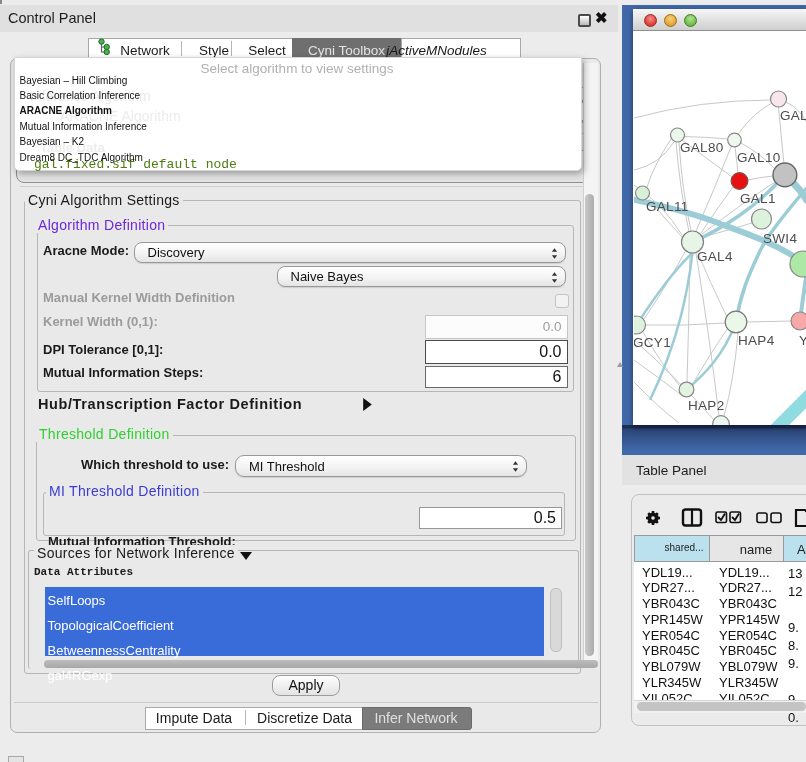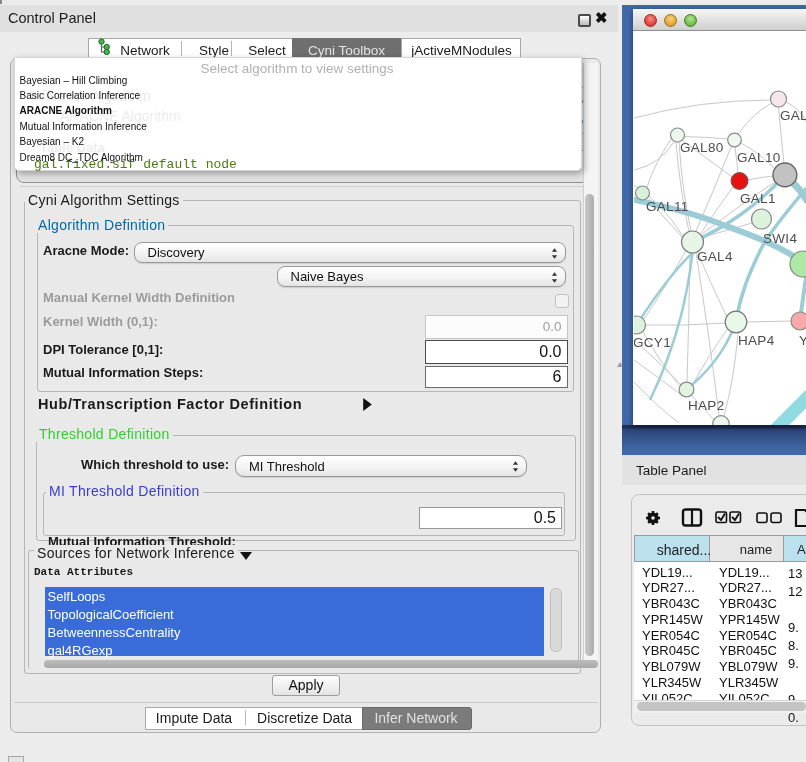--- a/index.html
+++ b/index.html
@@ -43,36 +43,36 @@
   <svg class="abs" style="left:98px;top:38px;" width="14" height="17" viewBox="0 0 14 17">
     <path d="M3.5 5.5 V14 H8.5 M3.5 9 H8.5" stroke="#5a6272" stroke-width="1.2" fill="none"></path>
     <circle cx="3.5" cy="3.6" r="2.7" fill="#4caf50" stroke="#1c6e26" stroke-width="1"></circle>
     <circle cx="8.7" cy="9" r="2.7" fill="#4caf50" stroke="#1c6e26" stroke-width="1"></circle>
     <circle cx="8.7" cy="14" r="2.7" fill="#4caf50" stroke="#1c6e26" stroke-width="1"></circle>
   </svg>
   <div class="abs tab" style="left:117px;top:43px;width:56px;">Network</div>
   <div class="abs tab" style="left:188px;top:43px;width:52px;">Style</div>
   <div class="abs tab" style="left:238px;top:43px;width:58px;">Select</div>
   <div class="abs tab" style="left:302px;top:43px;width:89px;color:#e3e3e3;">Cyni Toolbox</div>
-  <div class="abs tab" style="left:405px;top:43px;width:113px;">jActiveMNodules</div>
+  <div class="abs tab" style="left:380px;top:43px;width:113px;font-style:italic;">jActiveMNodules</div>
 
   <div class="abs" style="left:558px;top:87px;width:37px;height:45px;border:1px solid #aaa;border-radius:3px;"></div>
   <div class="abs" style="left:566px;top:100px;width:18px;height:17px;border:3px solid #74a9dd;border-radius:6px;background:#fff;"></div>
 
   <div class="abs" style="left:16px;top:150px;width:573px;height:31px;border:1px solid #909090;border-radius:8px;background:linear-gradient(#fdfdfd,#e2e2e2);"></div>
   <div class="abs" style="left:20px;top:186px;width:567px;height:1px;background:#cfcfcf;"></div>
 
   <div class="abs" style="left:583px;top:63px;width:14px;height:597px;background:#f4f4f4;border-left:1px solid #d0d0d0;"></div>
   <div class="abs" style="left:585px;top:194px;width:9px;height:462px;border-radius:5px;background:linear-gradient(90deg,#c9c9c9,#ababab);"></div>
 
   <div class="grp" style="left:24px;top:200px;width:555px;height:472px;"></div>
   <div class="gtitle" style="left:25px;top:192px;color:#1a1a1a;">Cyni Algorithm Settings</div>
 
   <div class="grp" style="left:37px;top:225px;width:535px;height:165px;"></div>
-  <div class="gtitle" style="left:35px;top:217px;color:#0369a1;">Algorithm Definition</div>
+  <div class="gtitle" style="left:35px;top:217px;color:#6d28d9;">Algorithm Definition</div>
 
   <div class="lbl" style="left:43px;top:242.5px;">Aracne Mode:</div>
   <div class="combo" style="left:133.5px;top:241.5px;width:430px;height:19px;">
     <span class="tx">Discovery</span>
     <svg class="spin" style="top:3px;" width="8" height="15" viewBox="0 0 8 15">
         <path d="M1 5.5 L4 1.5 L7 5.5 Z M1 9.5 L4 13.5 L7 9.5 Z" fill="#333"></path>
       </svg>
   </div>
 
   <div class="combo" style="left:276.5px;top:266px;width:287px;height:18.5px;">
@@ -117,26 +117,26 @@
   <div class="inp" style="left:418.5px;top:507px;width:143px;height:22px;border:1px solid #989898;color:#111;line-height:20px;font-size:16px;padding:0 4.5px 0 0;">0.5</div>
 
   <div class="grp" style="left:28px;top:550px;width:549px;height:118px;border-bottom:none;"></div>
   <div class="gtitle" style="left:34px;top:545px;color:#1a1a1a;">Sources for Network Inference</div>
   <svg class="abs" style="left:239px;top:550px;" width="14" height="12" viewBox="0 0 14 12">
       <path d="M1 2 L13 2 L7 10 Z" fill="#111"></path>
     </svg>
   <div class="lbl" style="left:34px;top:565.5px;font-size:11px;font-family:Liberation Mono, monospace;">Data Attributes</div>
 
   <div class="abs" style="left:45px;top:587px;width:499px;height:69px;background:#3a6cd9;"></div>
-  <div class="abs" style="left:47.5px;top:587.5px;font-size:13px;color:#fff;line-height:18px;">SelfLoops<br>TopologicalCoefficient<br>BetweennessCentrality<br>gal4RGexp</div>
+  <div class="abs" style="left:47.5px;top:587.5px;font-size:13px;color:#fff;line-height:25px;">SelfLoops<br>TopologicalCoefficient<br>BetweennessCentrality<br>gal4RGexp</div>
   <div class="abs" style="left:550px;top:588px;width:10px;height:62px;border-radius:5px;background:#d9d9d9;border:1px solid #c0c0c0;"></div>
 
   <div class="abs" style="left:44px;top:659.5px;width:554px;height:8px;border-radius:4px;background:linear-gradient(#bdbdbd,#a7a7a7);"></div>
 
-  <div class="abs" style="left:272px;top:675px;width:66px;height:19px;border:1px solid #9d9d9d;border-radius:3px;background:linear-gradient(#fefefe,#e3e3e3);text-align:center;font-size:14px;color:#111;line-height:18px;">Apply</div>
+  <div class="abs" style="left:272px;top:675px;width:66px;height:19px;border:1px solid #9d9d9d;border-radius:8px;background:linear-gradient(#fefefe,#e3e3e3);text-align:center;font-size:14px;color:#111;line-height:18px;">Apply</div>
 
   <div class="abs" style="left:145px;top:707px;width:217px;height:21px;background:#fff;border:1px solid #a8a8a8;"></div>
   <div class="abs" style="left:362px;top:707px;width:108px;height:21px;background:#7b7b7b;border:1px solid #6b6b6b;border-radius:0 3px 3px 0;"></div>
   <div class="abs" style="left:245px;top:710px;width:1px;height:15px;background:#b5b5b5;"></div>
   <div class="abs tab" style="left:151px;top:710px;width:86px;font-size:14px;">Impute Data</div>
   <div class="abs tab" style="left:255px;top:710px;width:99px;font-size:14px;">Discretize Data</div>
   <div class="abs tab" style="left:364px;top:710px;width:104px;color:#e0e0e0;font-size:14px;">Infer Network</div>
 
   <div class="abs" style="left:14px;top:57px;width:566px;height:112px;background:#fff;border:1px solid #d6d6d6;border-radius:0 0 5px 5px;box-shadow:2px 3px 7px rgba(0,0,0,0.35);"></div>
   <div class="abs" style="left:30px;top:88px;font-size:14px;color:#e9e9e9;">Inference Algorithm</div>
@@ -261,21 +261,21 @@
       <rect x="127" y="5" width="10" height="9.5" rx="2"></rect>
     </g>
     <path d="M 152,2 h 9 l 5,5 v 11 h -14 z" fill="none" stroke="#111" stroke-width="2.2"></path>
   </svg>
 
   <div class="abs" style="left:634px;top:535px;width:172px;height:27px;background:#e6e6e6;border:1px solid #9a9a9a;box-sizing:border-box;"></div>
   <div class="abs" style="left:635px;top:536px;width:74px;height:25px;background:#bbe1ee;"></div>
   <div class="abs" style="left:784px;top:536px;width:22px;height:25px;background:#bbe1ee;"></div>
   <div class="abs" style="left:709px;top:536px;width:1px;height:25px;background:#9a9a9a;"></div>
   <div class="abs" style="left:783px;top:536px;width:1px;height:25px;background:#9a9a9a;"></div>
-  <div class="abs" style="left:635px;top:542px;width:98px;text-align:center;font-size:14px;color:#222;">shared...</div>
+  <div class="abs" style="left:635px;top:542px;width:98px;text-align:center;font-size:10px;color:#222;">shared...</div>
   <div class="abs" style="left:710px;top:542px;width:92px;text-align:center;font-size:13px;color:#222;">name</div>
   <div class="abs" style="left:797px;top:542px;font-size:13px;color:#222;">A</div>
 
   <div class="abs" style="left:634px;top:562px;width:172px;height:138px;background:#fff;"></div>
   <div class="abs" style="left:642px;top:564.5px;font-size:13px;color:#111;line-height:15.8px;">YDL19...<br>YDR27...<br>YBR043C<br>YPR145W<br>YER054C<br>YBR045C<br>YBL079W<br>YLR345W<br>YIL052C</div>
   <div class="abs" style="left:719px;top:564.5px;font-size:13px;color:#111;line-height:15.8px;">YDL19...<br>YDR27...<br>YBR043C<br>YPR145W<br>YER054C<br>YBR045C<br>YBL079W<br>YLR345W<br>YIL052C</div>
   <div class="abs" style="left:788px;top:564.5px;font-size:13px;color:#111;line-height:18px;">13<br>12<br>&nbsp;<br>9.<br>8.<br>9.<br>&nbsp;<br>9.<br>0.</div>
 
   <div class="abs" style="left:634px;top:700px;width:172px;height:12px;background:#f1f1f1;border-top:1px solid #d5d5d5;"></div>
   <div class="abs" style="left:637px;top:701.5px;width:169px;height:9px;border-radius:5px;background:#c4c4c4;"></div>

